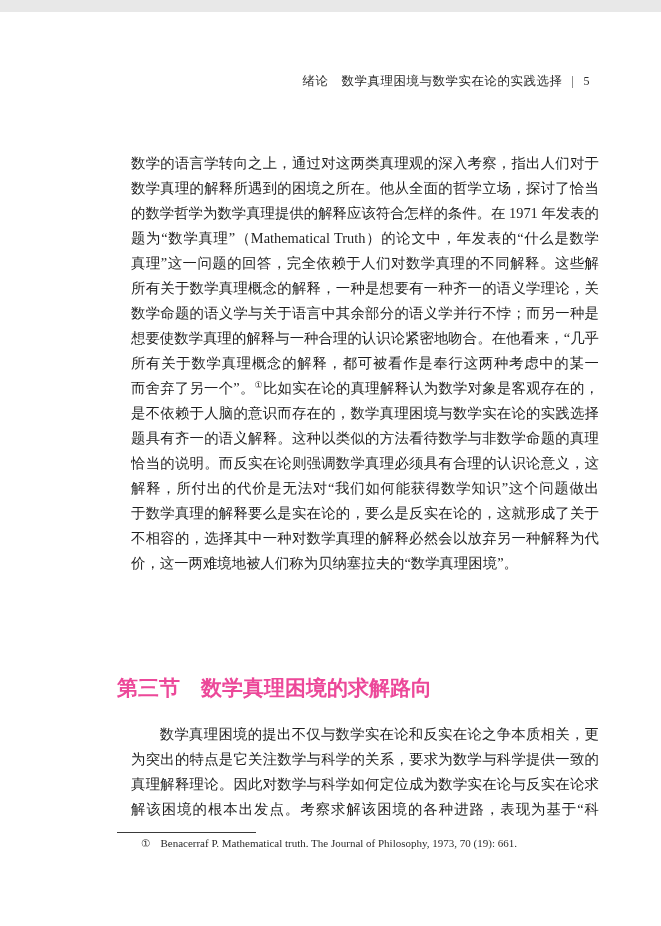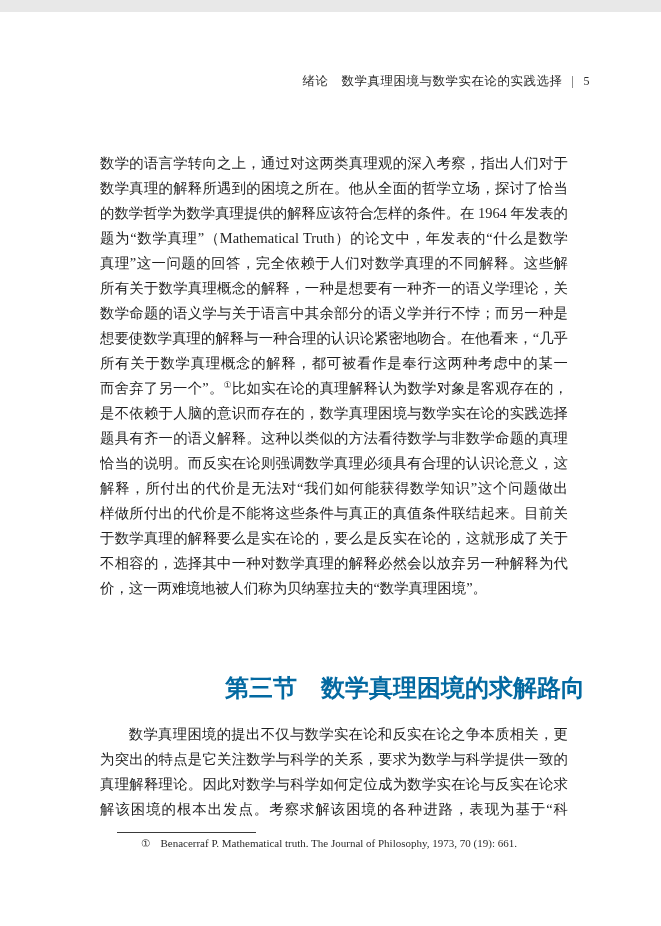--- a/index.html
+++ b/index.html
@@ -16,45 +16,45 @@
     position:absolute;
     top:61px;right:71px;
     display:flex;align-items:baseline;
     font-size:12.5px;line-height:16px;
     color:#2a2a2a;
     letter-spacing:0.5px;
     white-space:pre;
   }
   .running-header .divider{margin:0 9px;color:#444;font-size:12px;}
   .running-header .pagenum{font-size:12px;}
-  .column{position:absolute;left:100px;width:468px;}
+  .column{position:absolute;left:131px;width:468px;}
   .p1{top:139px;}
   .p2{top:710px;}
   .bodyline{
     height:25px;line-height:25px;
     font-size:14.4px;
     text-align:justify;
     text-align-last:justify;
     overflow:hidden;
   }
   .bodyline.no-just{text-align-last:left;}
   .bodyline.indent{text-indent:2em;}
   sup.note-ref{
     font-size:9px;
     vertical-align:5px;
     line-height:0;
   }
   .section-heading{
     position:absolute;
     top:662px;left:117px;width:468px;
     height:28px;line-height:28px;
-    text-align:right;
+    text-align:left;
     font-weight:bold;
-    font-size:24px;
-    color:#0369a1;
+    font-size:21px;
+    color:#ec4899;
     white-space:pre;
   }
   .footnote-rule{
     position:absolute;
     top:820px;left:117px;width:139px;height:0;
     border-top:1px solid #3a3a3a;
   }
   .footnote{
     position:absolute;
     top:824px;left:117px;width:468px;
@@ -72,33 +72,32 @@
 
   <div class="running-header">
     <span>绪论　数学真理困境与数学实在论的实践选择</span>
     <span class="divider">|</span>
     <span class="pagenum">5</span>
   </div>
 
   <div class="column p1">
     <div class="bodyline">数学的语言学转向之上，通过对这两类真理观的深入考察，指出人们对于</div>
     <div class="bodyline">数学真理的解释所遇到的困境之所在。他从全面的哲学立场，探讨了恰当</div>
-    <div class="bodyline">的数学哲学为数学真理提供的解释应该符合怎样的条件。在 1964 年发表的</div>
+    <div class="bodyline">的数学哲学为数学真理提供的解释应该符合怎样的条件。在 1971 年发表的</div>
     <div class="bodyline">题为“数学真理”（Mathematical Truth）的论文中，年发表的“什么是数学</div>
     <div class="bodyline">真理”这一问题的回答，完全依赖于人们对数学真理的不同解释。这些解</div>
     <div class="bodyline">所有关于数学真理概念的解释，一种是想要有一种齐一的语义学理论，关于</div>
     <div class="bodyline">数学命题的语义学与关于语言中其余部分的语义学并行不悖；而另一种是</div>
     <div class="bodyline">想要使数学真理的解释与一种合理的认识论紧密地吻合。在他看来，“几乎</div>
     <div class="bodyline">所有关于数学真理概念的解释，都可被看作是奉行这两种考虑中的某一个，</div>
     <div class="bodyline"><span>而舍弃了另一个”。</span><sup class="note-ref">①</sup><span>比如实在论的真理解释认为数学对象是客观存在的，</span></div>
     <div class="bodyline">是不依赖于人脑的意识而存在的，数学真理困境与数学实在论的实践选择</div>
     <div class="bodyline">题具有齐一的语义解释。这种以类似的方法看待数学与非数学命题的真理</div>
     <div class="bodyline">恰当的说明。而反实在论则强调数学真理必须具有合理的认识论意义，这</div>
     <div class="bodyline">解释，所付出的代价是无法对“我们如何能获得数学知识”这个问题做出</div>
-    <div class="bodyline">样做所付出的代价是不能将这些条件与真正的真值条件联结起来。目前关</div>
     <div class="bodyline">于数学真理的解释要么是实在论的，要么是反实在论的，这就形成了关于</div>
     <div class="bodyline">不相容的，选择其中一种对数学真理的解释必然会以放弃另一种解释为代</div>
     <div class="bodyline no-just">价，这一两难境地被人们称为贝纳塞拉夫的“数学真理困境”。</div>
   </div>
 
   <div class="section-heading">第三节　数学真理困境的求解路向</div>
 
   <div class="column p2">
     <div class="bodyline indent">数学真理困境的提出不仅与数学实在论和反实在论之争本质相关，更</div>
     <div class="bodyline">为突出的特点是它关注数学与科学的关系，要求为数学与科学提供一致的</div>

